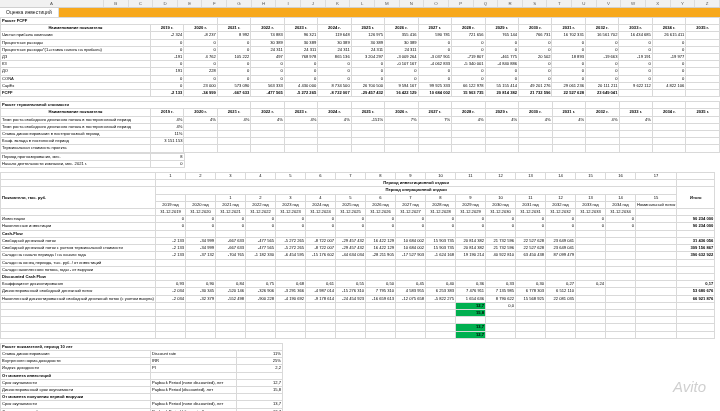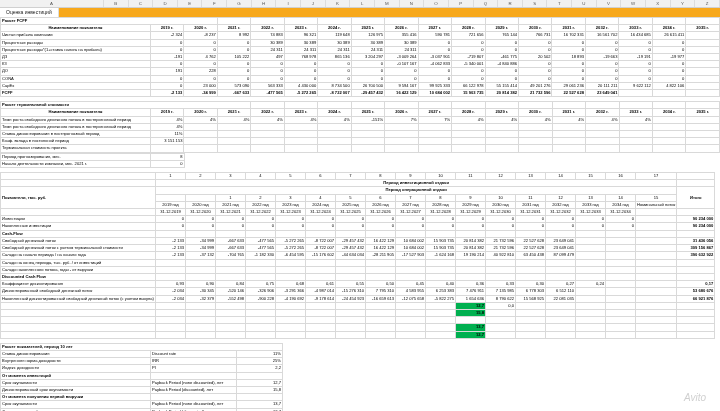--- a/index.html
+++ b/index.html
@@ -1008,16 +1008,16 @@
           </tr>
           <tr>
             <td class="lbl">Дисконтированный срок окупаемости</td>
             <td class="lbl">Payback Period (discounted), лет</td>
             <td class="num">12,7</td>
           </tr>
         </tbody>
       </table>
     </div>
 
-  <div style="position:absolute;right:14px;bottom:8px;opacity:.35;font-size:10px;color:#777;font-style:italic;">
+  <div style="position:absolute;right:14px;bottom:16px;opacity:.35;font-size:15px;color:#777;font-style:italic;">
     <span>Avito</span>
   </div>
 </div>
 
 </body></html>

